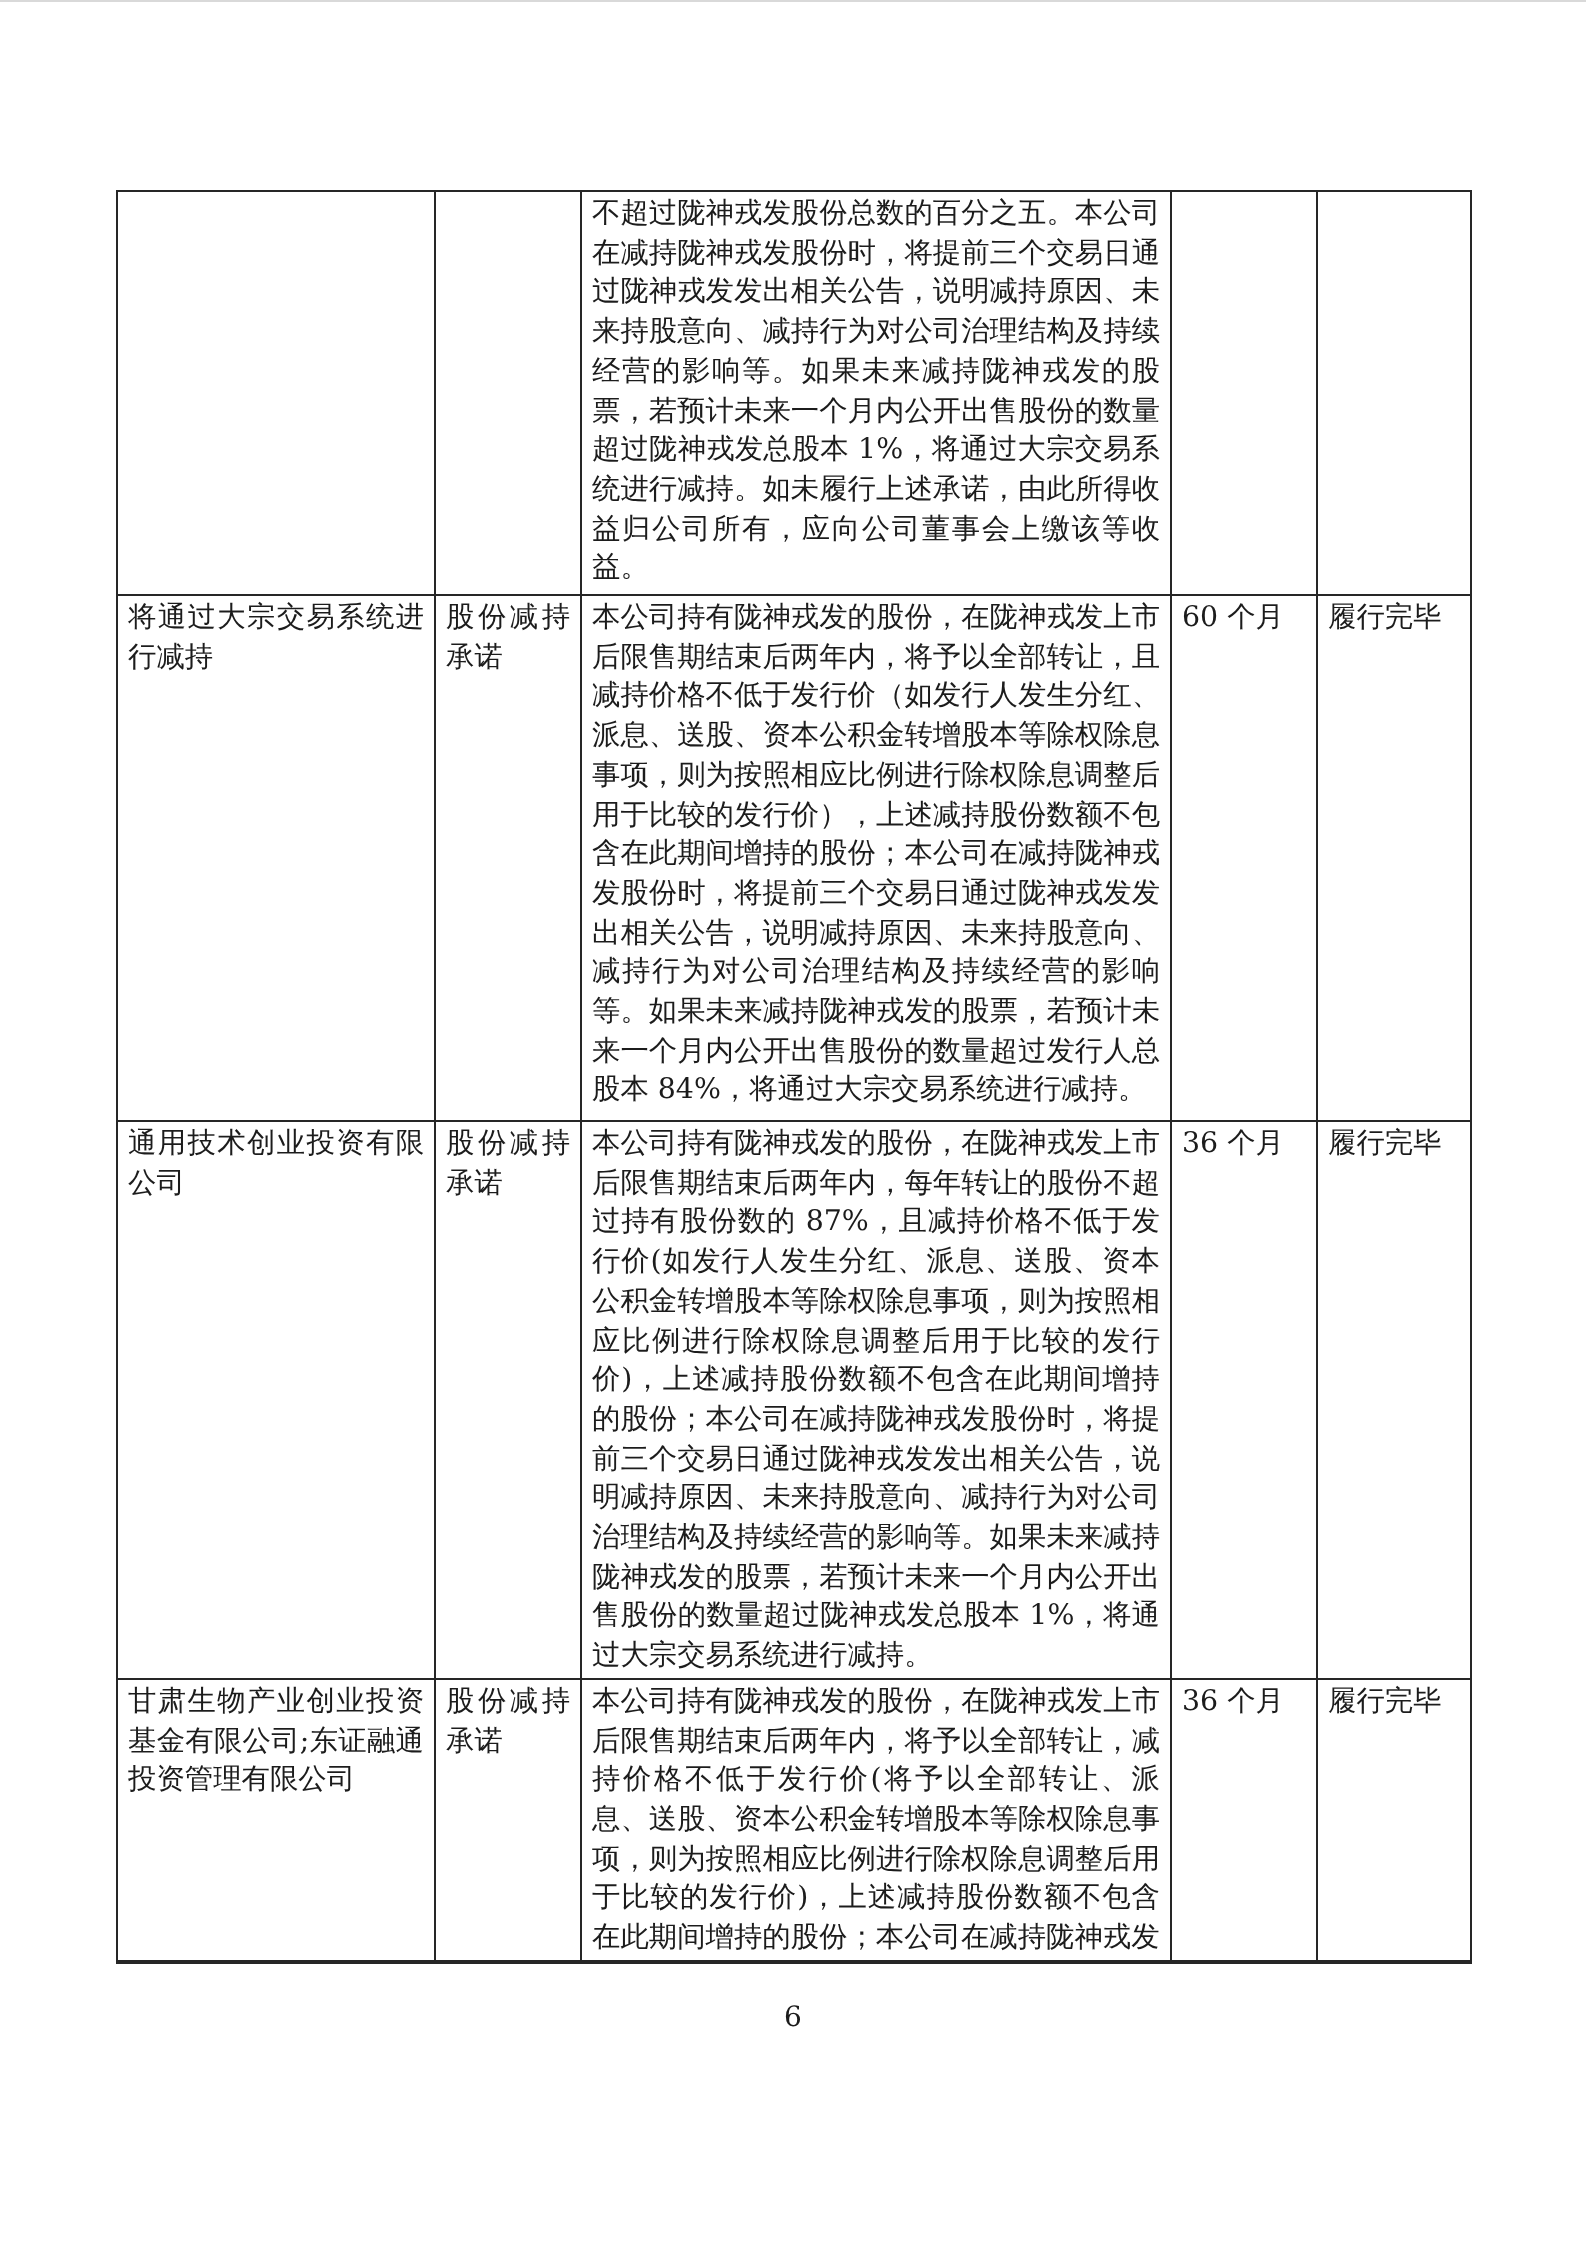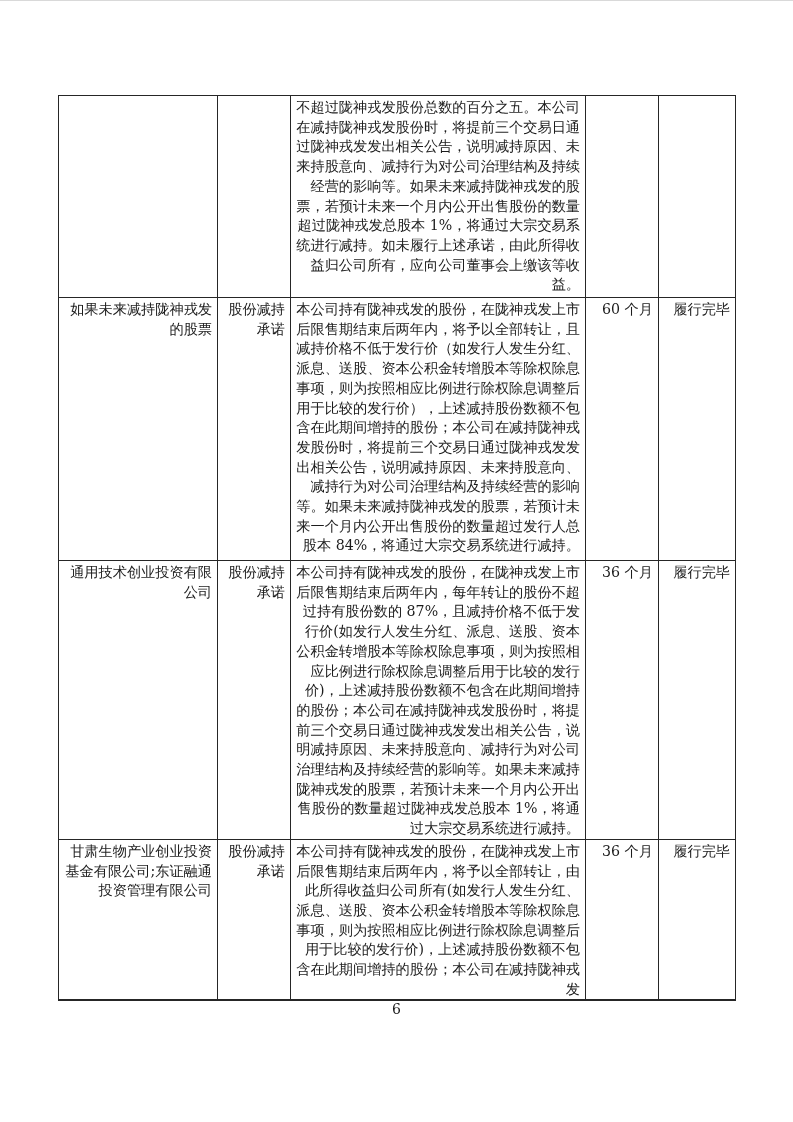--- a/index.html
+++ b/index.html
@@ -29,21 +29,20 @@
     border-bottom-width: 2px;
   }
   table.commitments td {
     border: 1px solid #262626;
     vertical-align: top;
     padding: 2px 5px 0 5px;
     font-size: 14.2px;
     line-height: 19.7px;
     overflow: hidden;
     word-break: break-all;
-    text-align: right;
   }
   td.content-cell { padding: 2px 4px 0 4px; margin-left: 26px; }
   .justify {
     text-align: justify;
     text-justify: inter-character;
   }
   tr.row-1 { height: 202px; }
   tr.row-2 { height: 263px; }
   tr.row-3 { height: 278px; }
   tr.row-4 { height: 102px; }
@@ -78,37 +77,37 @@
     </colgroup>
     <tbody>
       <tr class="row-1">
         <td class="justify"></td>
         <td class="justify"></td>
         <td class="content-cell justify">不超过陇神戎发股份总数的百分之五。本公司在减持陇神戎发股份时，将提前三个交易日通过陇神戎发发出相关公告，说明减持原因、未来持股意向、减持行为对公司治理结构及持续经营的影响等。如果未来减持陇神戎发的股票，若预计未来一个月内公开出售股份的数量超过陇神戎发总股本 1%，将通过大宗交易系统进行减持。如未履行上述承诺，由此所得收益归公司所有，应向公司董事会上缴该等收益。</td>
         <td></td>
         <td></td>
       </tr>
       <tr class="row-2">
-        <td class="justify">如果未来减持陇神戎发的股票</td>
+        <td class="justify">将通过大宗交易系统进行减持</td>
         <td class="justify">股份减持承诺</td>
         <td class="content-cell justify">本公司持有陇神戎发的股份，在陇神戎发上市后限售期结束后两年内，将予以全部转让，且减持价格不低于发行价（如发行人发生分红、派息、送股、资本公积金转增股本等除权除息事项，则为按照相应比例进行除权除息调整后用于比较的发行价），上述减持股份数额不包含在此期间增持的股份；本公司在减持陇神戎发股份时，将提前三个交易日通过陇神戎发发出相关公告，说明减持原因、未来持股意向、减持行为对公司治理结构及持续经营的影响等。如果未来减持陇神戎发的股票，若预计未来一个月内公开出售股份的数量超过发行人总股本 84%，将通过大宗交易系统进行减持。</td>
         <td>60 个月</td>
         <td>履行完毕</td>
       </tr>
       <tr class="row-3">
         <td class="justify">通用技术创业投资有限公司</td>
         <td class="justify">股份减持承诺</td>
         <td class="content-cell justify">本公司持有陇神戎发的股份，在陇神戎发上市后限售期结束后两年内，每年转让的股份不超过持有股份数的 87%，且减持价格不低于发行价(如发行人发生分红、派息、送股、资本公积金转增股本等除权除息事项，则为按照相应比例进行除权除息调整后用于比较的发行价)，上述减持股份数额不包含在此期间增持的股份；本公司在减持陇神戎发股份时，将提前三个交易日通过陇神戎发发出相关公告，说明减持原因、未来持股意向、减持行为对公司治理结构及持续经营的影响等。如果未来减持陇神戎发的股票，若预计未来一个月内公开出售股份的数量超过陇神戎发总股本 1%，将通过大宗交易系统进行减持。</td>
         <td>36 个月</td>
         <td>履行完毕</td>
       </tr>
       <tr class="row-4">
         <td class="justify">甘肃生物产业创业投资基金有限公司;东证融通投资管理有限公司</td>
         <td class="justify">股份减持承诺</td>
-        <td class="content-cell justify">本公司持有陇神戎发的股份，在陇神戎发上市后限售期结束后两年内，将予以全部转让，由此所得收益归公司所有(如发行人发生分红、派息、送股、资本公积金转增股本等除权除息事项，则为按照相应比例进行除权除息调整后用于比较的发行价)，上述减持股份数额不包含在此期间增持的股份；本公司在减持陇神戎发</td>
+        <td class="content-cell justify">本公司持有陇神戎发的股份，在陇神戎发上市后限售期结束后两年内，将予以全部转让，减持价格不低于发行价(将予以全部转让、派息、送股、资本公积金转增股本等除权除息事项，则为按照相应比例进行除权除息调整后用于比较的发行价)，上述减持股份数额不包含在此期间增持的股份；本公司在减持陇神戎发</td>
         <td>36 个月</td>
         <td>履行完毕</td>
       </tr>
     </tbody>
   </table>
 
   <div class="page-num">6</div>
 </div>
 
 </body></html>

